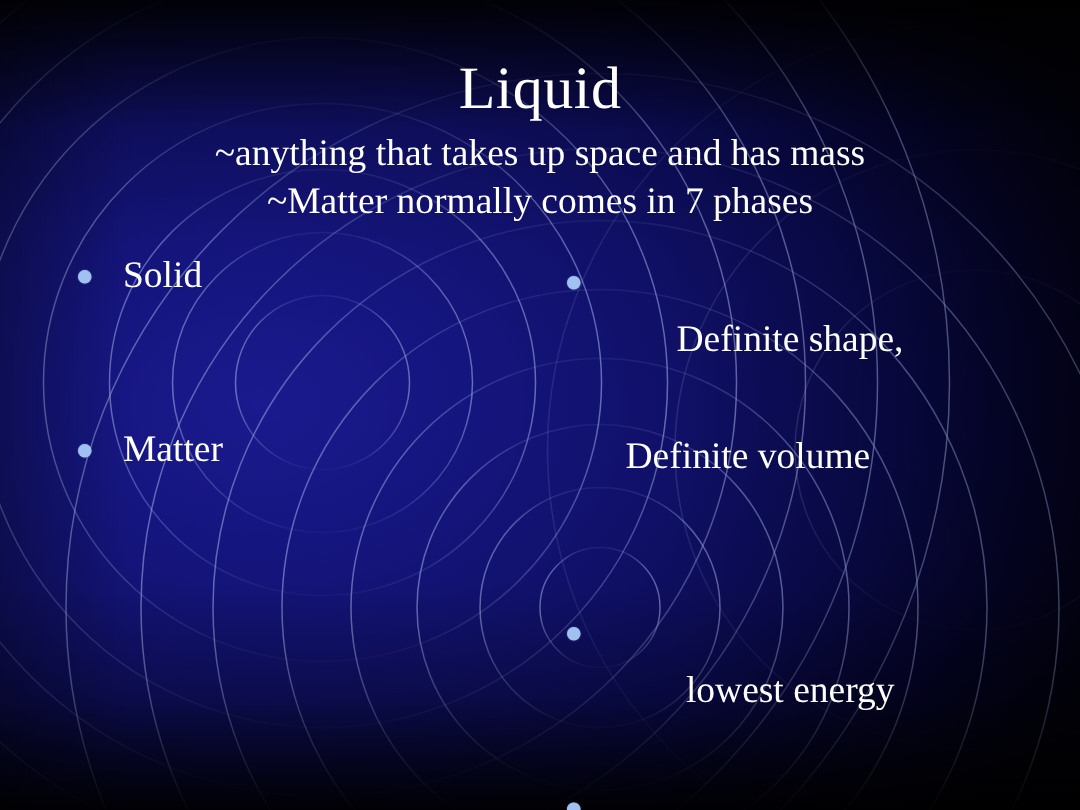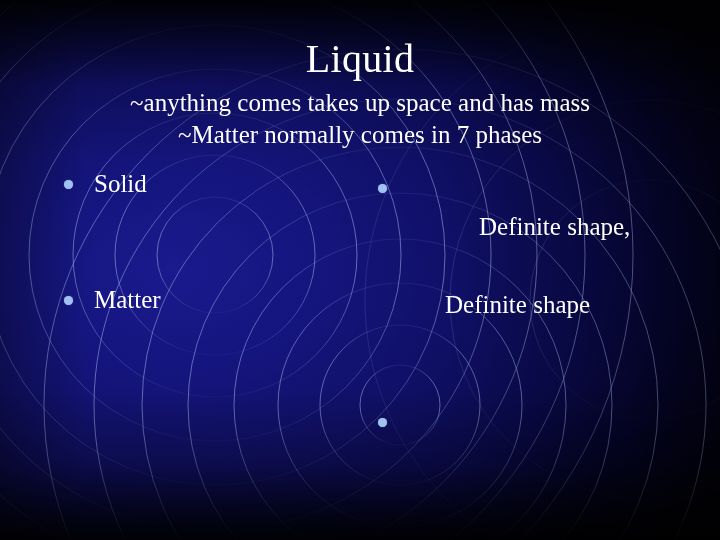--- a/index.html
+++ b/index.html
@@ -79,39 +79,38 @@
     color: #ffffff;
     font-size: 25px;
     line-height: 32px;
   }
   .subtitle div { white-space: pre; }
 
   .col {
     position: absolute;
     top: 168px;
   }
-  .col-left  { left: 64px;  width: 310px; }
+  .col-left  { left: 52px;  width: 310px; }
   .col-right { left: 378px; width: 330px; }
 
   .bullet-row {
     position: relative;
     display: flex;
     align-items: flex-start;
     color: #ffffff;
   }
   .col-left .bullet-row {
     font-size: 25px;
     line-height: 31px;
     height: 116px;
   }
   .col-right .bullet-row {
     font-size: 25px;
     line-height: 39px;
     margin-bottom: 0px;
-    gap: 28px;
   }
   .dot {
     flex: 0 0 auto;
     width: 9px;
     height: 9px;
     border-radius: 50%;
     background: #9fc2f0;
     box-shadow: 0 0 1px rgba(200,225,255,0.6);
   }
   .col-left .dot  { margin: 12px 21px 0 0; }
@@ -164,21 +163,21 @@
       <circle cx="650" cy="300" r="285" stroke-opacity="0.25"></circle>
     </g>
   </svg>
 
   <div class="bg-vignette"></div>
   <div class="bg-vignette2"></div>
 
   <div class="title">Liquid</div>
 
   <div class="subtitle">
-    <div>~anything comes takes up space and has mass</div>
+    <div>~anything that takes up space and has mass</div>
     <div>~Matter normally comes in 7 phases</div>
   </div>
 
   <div class="col col-left">
 
     <div class="bullet-row">
       <span class="dot"></span>
       <span class="btext">Solid</span>
     </div>
 
@@ -189,24 +188,30 @@
 
 
   </div>
 
   <div class="col col-right">
 
     <div class="bullet-row">
       <span class="dot"></span>
       <span class="btext">
         <span>Definite shape,</span>
-        <span class="l2">Definite shape</span>
+        <span class="l2">Definite volume</span>
       </span>
     </div>
 
+    <div class="bullet-row">
+      <span class="dot"></span>
+      <span class="btext">
+        <span> lowest energy</span>
+      </span>
+    </div>
 
     <div class="bullet-row">
       <span class="dot"></span>
       <span class="btext">
         
         
       </span>
     </div>
 
   </div>

